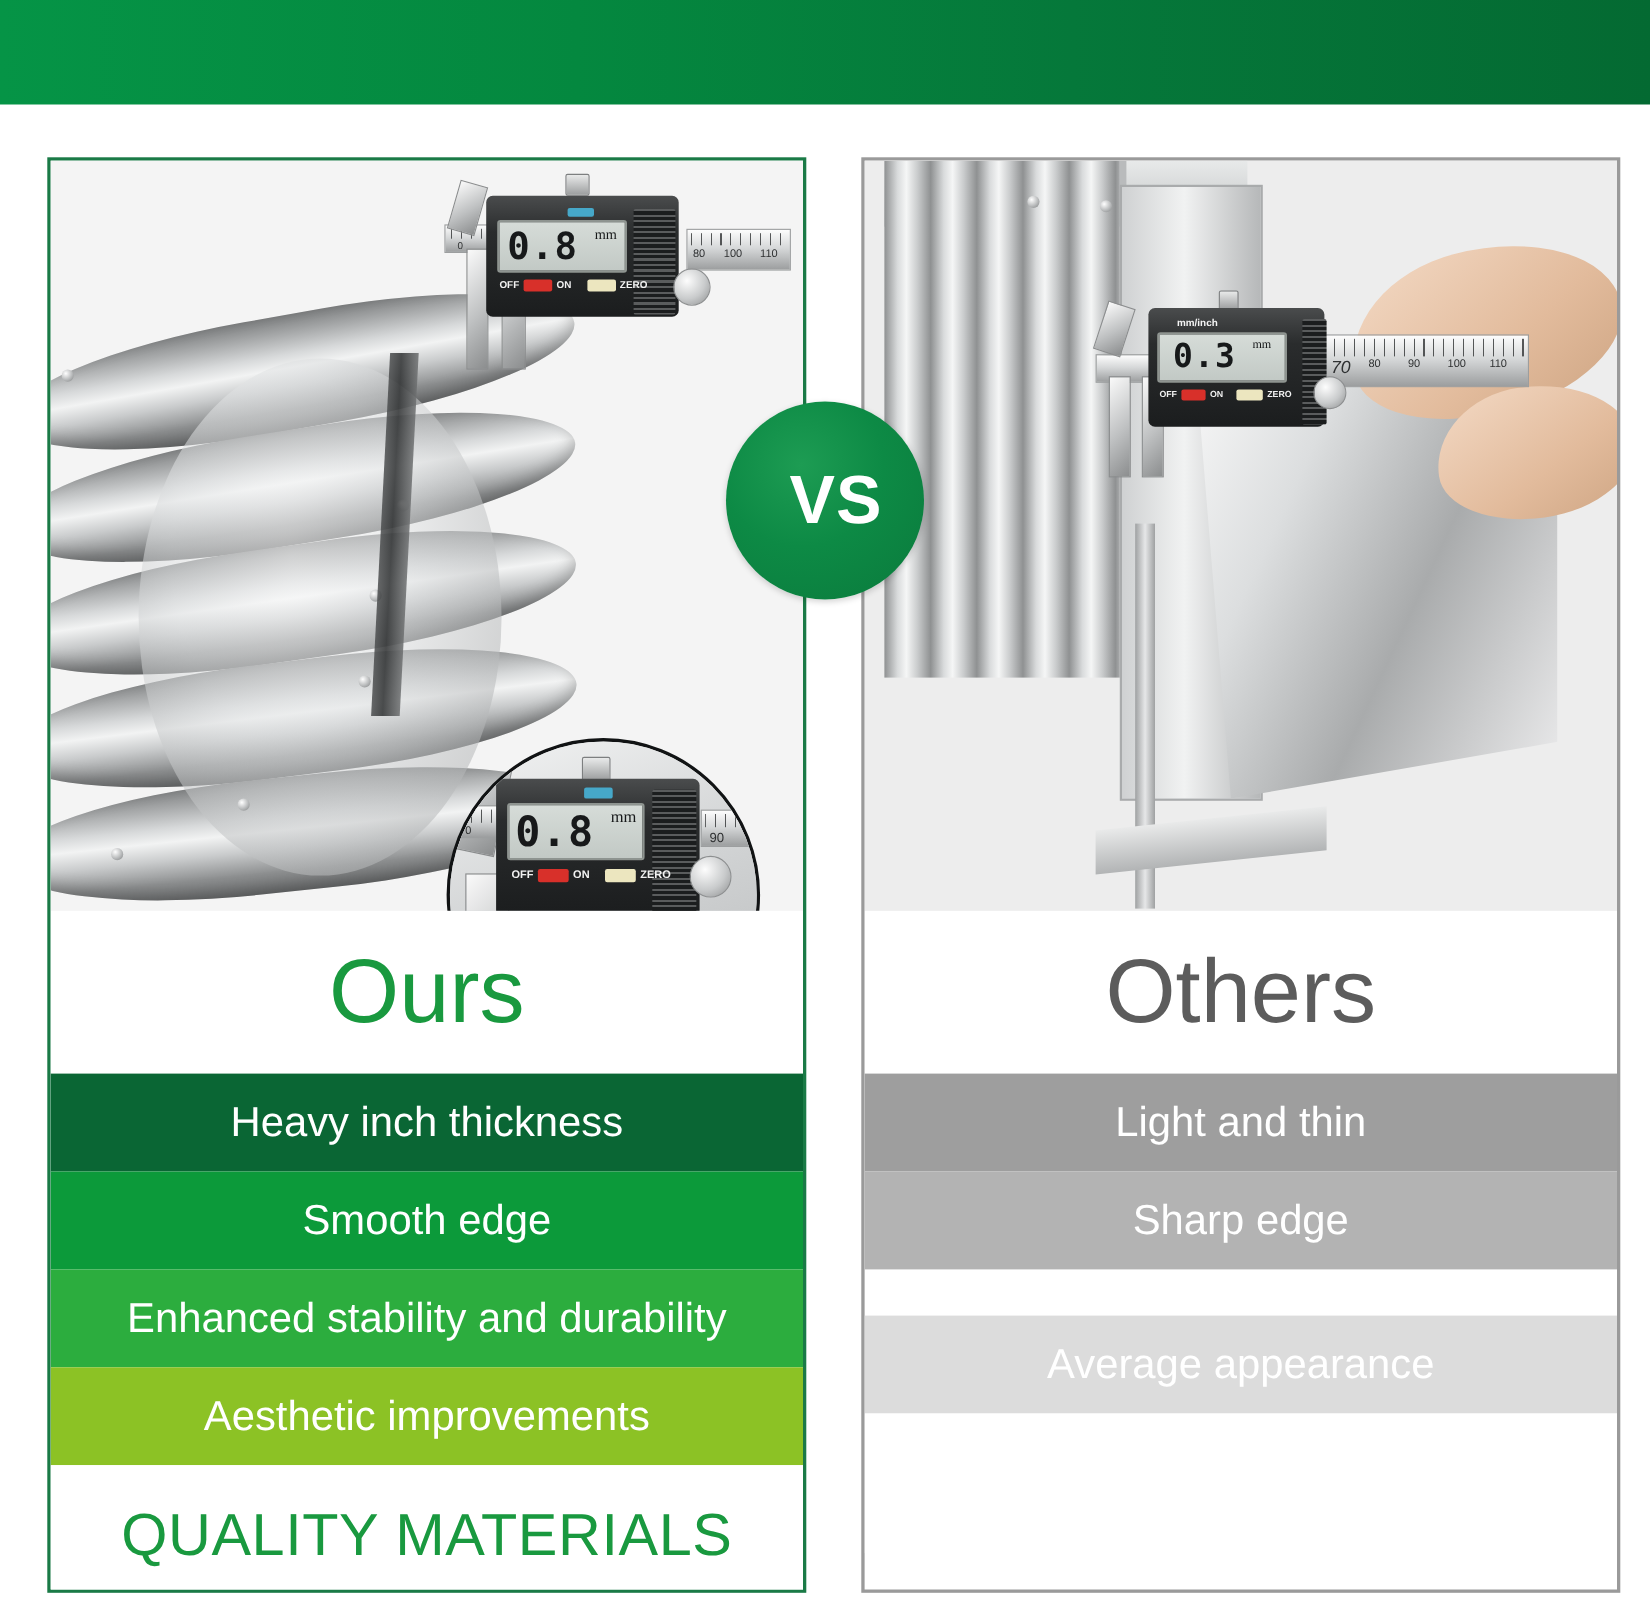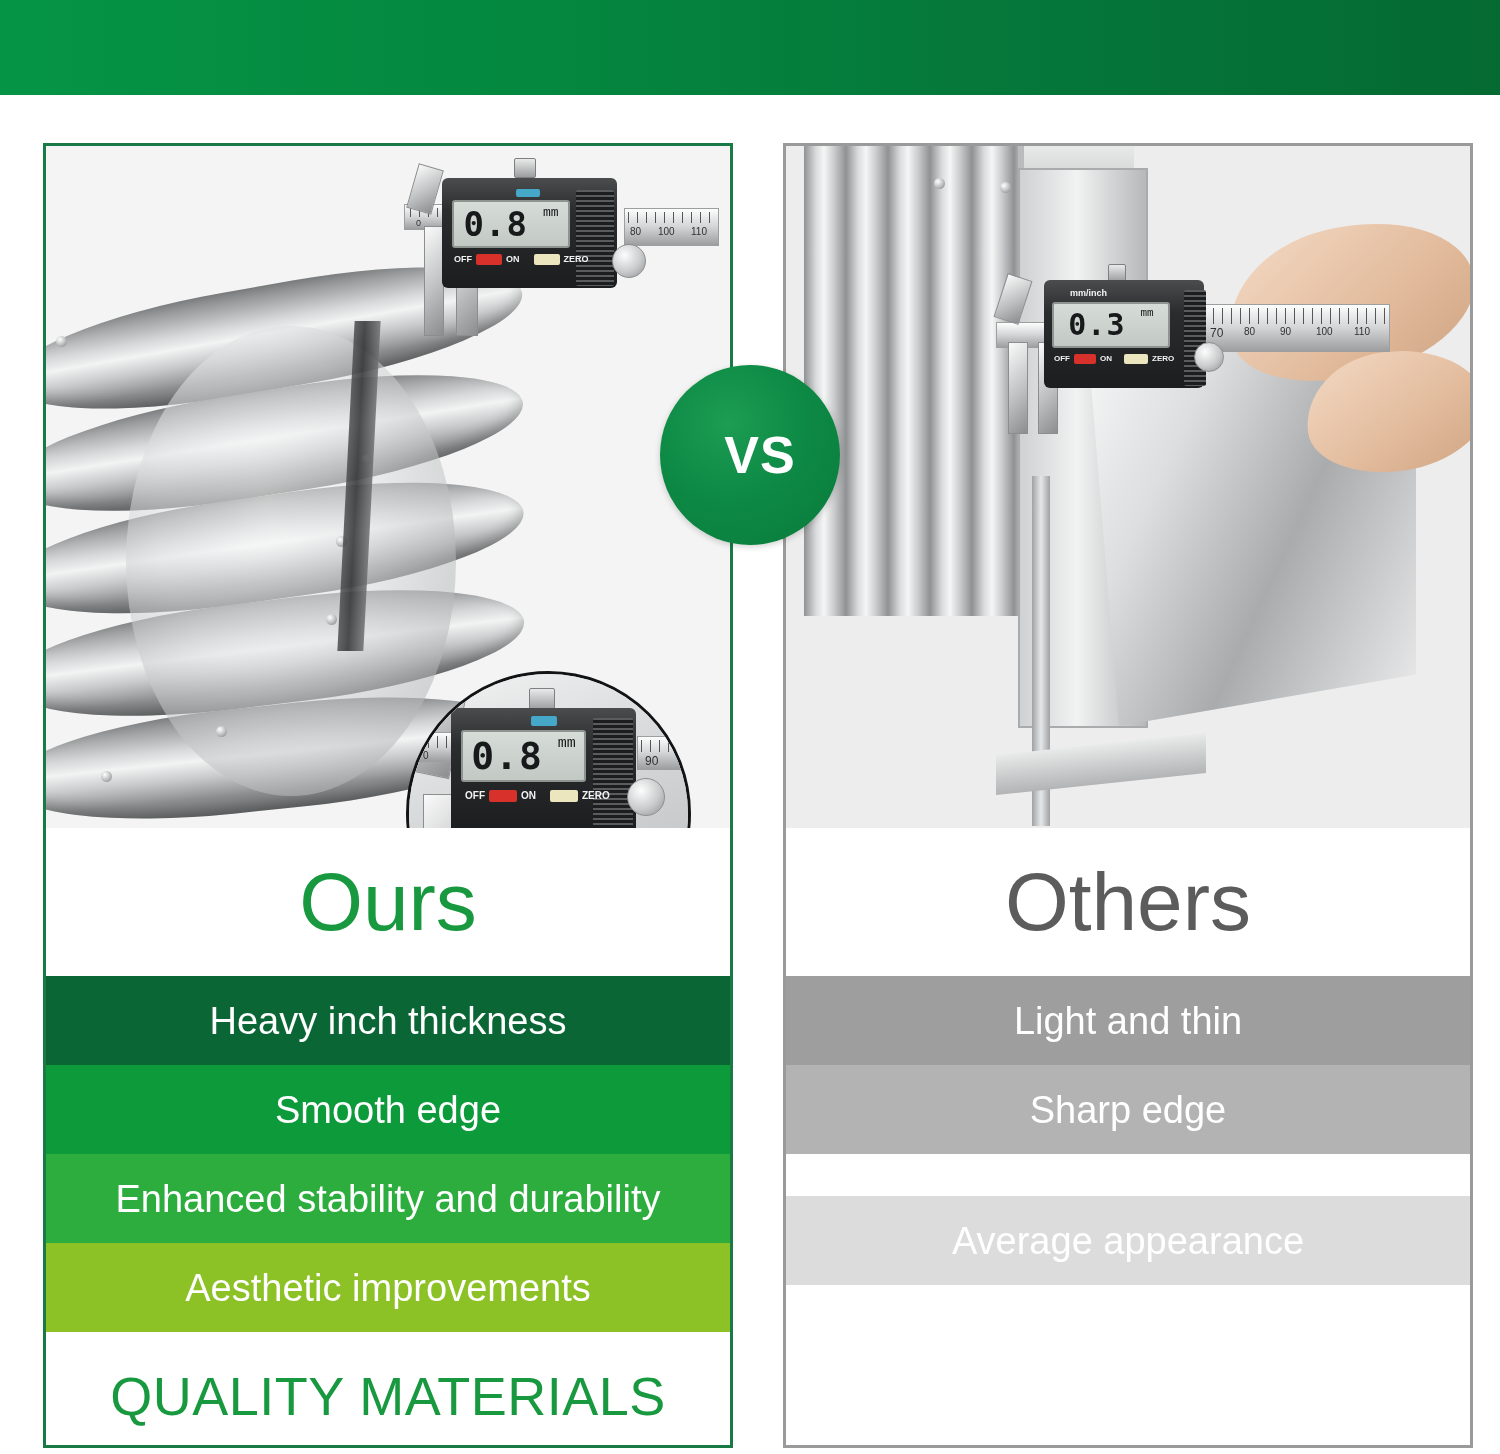--- a/index.html
+++ b/index.html
@@ -185,21 +185,21 @@
     gap: 15px;
   }
   .cal-value {
     font-family: "DejaVu Sans Mono", monospace;
     font-weight: bold;
     color: #17191a;
     letter-spacing: 1px;
     line-height: 1;
   }
   .cal-unit {
-    font-family: Liberation Mono, monospace;
+    font-family: Liberation Serif, serif;
     color: #17191a;
     align-self: flex-start;
     line-height: 1;
   }
   .cal-btnrow {
     position: absolute;
     display: flex;
     align-items: center;
     gap: 4px;
   }
@@ -277,21 +277,21 @@
     border-radius: 50%;
     background: radial-gradient(circle at 38% 32%, #1d9c53 0%, #0d8a45 45%, #0a7a3c 100%);
     display: flex;
     align-items: center;
     justify-content: center;
     z-index: 40;
     box-shadow: 0 2px 6px rgba(0,0,0,.18);
   }
   .vs-text {
     color: #ffffff;
-    font-size: 52px;
+    font-size: 62px;
     font-weight: bold;
     letter-spacing: 1px;
     line-height: 1;
     margin-left: 20px;
   }
 
   
   .heading {
     height: 148px;
     background: #ffffff;
@@ -470,21 +470,21 @@
         <div class="hand hand-b"></div>
 
         <div class="caliper" style="left:218px; top:118px; width:380px; height:170px;">
           <div class="cal-beam" style="left:-8px; top:58px; width:62px; height:26px;"></div>
           <div class="cal-jaw" style="left:-4px; top:12px; width:26px; height:46px; transform:rotate(18deg);"></div>
           <div class="cal-jaw" style="left:4px; top:78px; width:20px; height:92px;"></div>
           <div class="cal-jaw" style="left:34px; top:78px; width:20px; height:92px;"></div>
 
           <div class="cal-beam" style="left:196px; top:40px; width:190px; height:48px;"></div>
           <div class="cal-ticks" style="left:200px; top:44px; width:182px; height:16px;"></div>
-          <span class="scale-num" style="left:206px; top:62px; font-size:12px;">70</span>
+          <span class="scale-num" style="left:206px; top:62px; font-size:16px;font-style:italic;">70</span>
           <span class="scale-num" style="left:240px; top:62px; font-size:10px;">80</span>
           <span class="scale-num" style="left:276px; top:62px; font-size:10px;">90</span>
           <span class="scale-num" style="left:312px; top:62px; font-size:10px;">100</span>
           <span class="scale-num" style="left:350px; top:62px; font-size:10px;">110</span>
 
           <div class="cal-knob" style="left:104px; top:0px; width:18px; height:18px;"></div>
           <div class="cal-body" style="left:40px; top:16px; width:160px; height:108px;"></div>
           <span class="cal-mminch" style="left:66px; top:24px; font-size:9px;">mm/inch</span>
           <div class="cal-ridges" style="left:180px; top:26px; width:22px; height:96px;"></div>
           <div class="cal-screen" style="left:48px; top:38px; width:118px; height:46px;">

